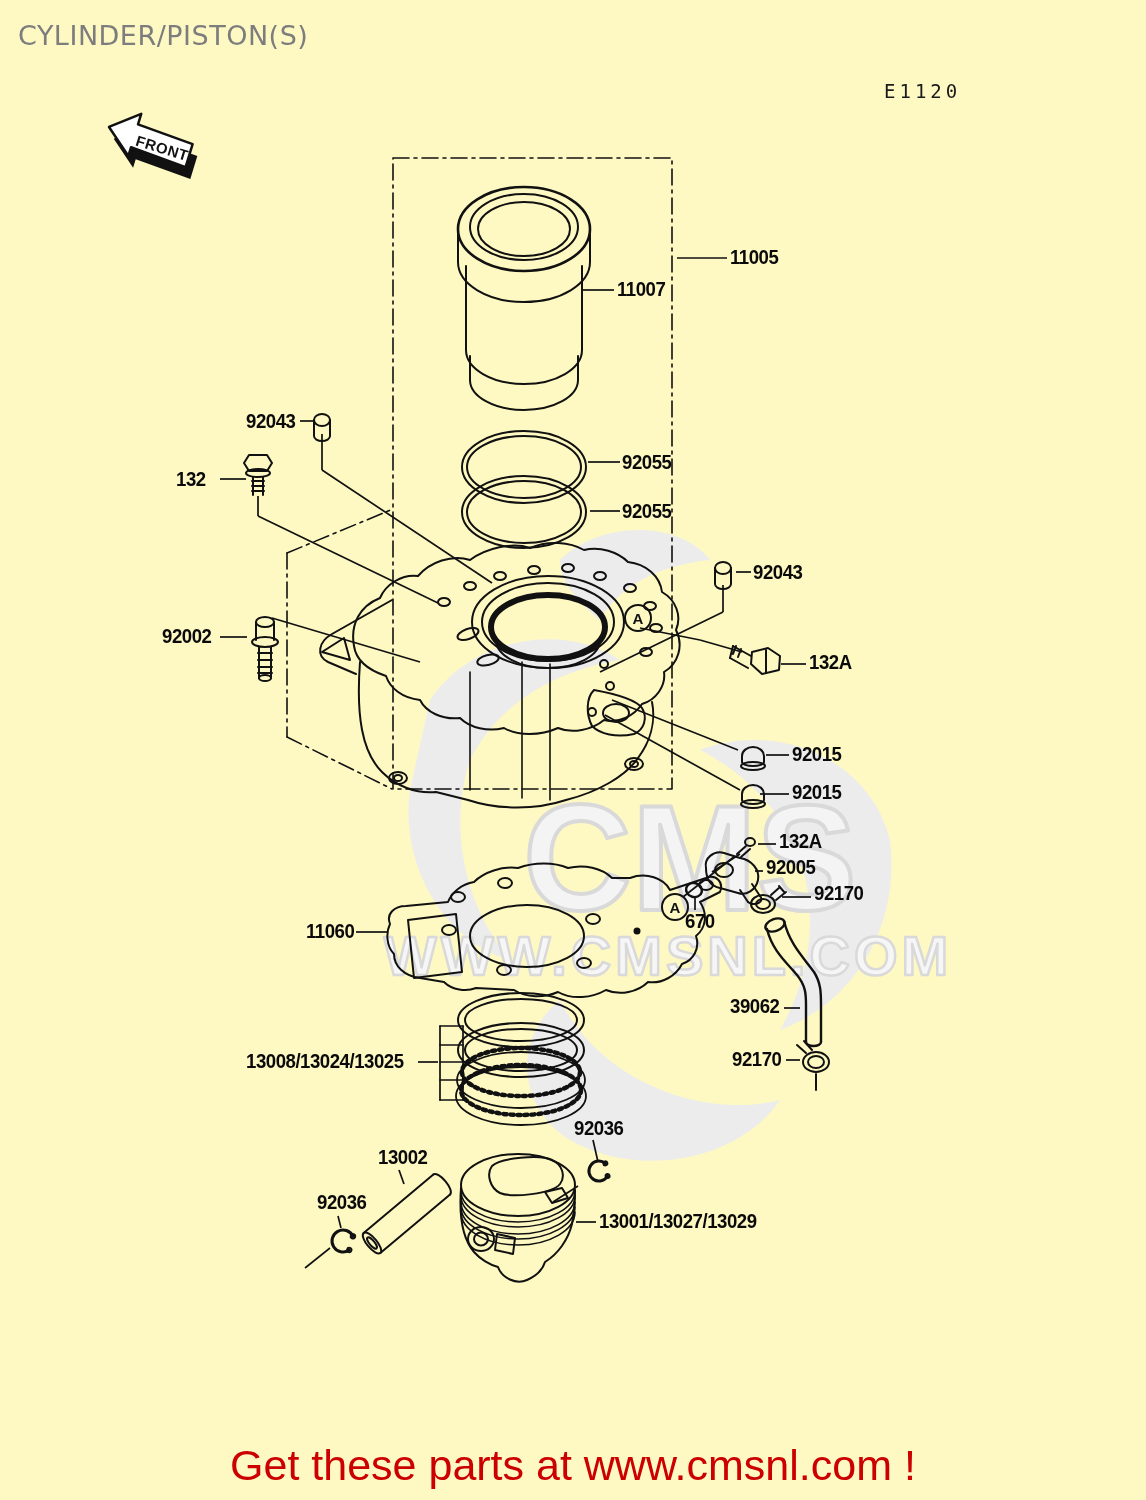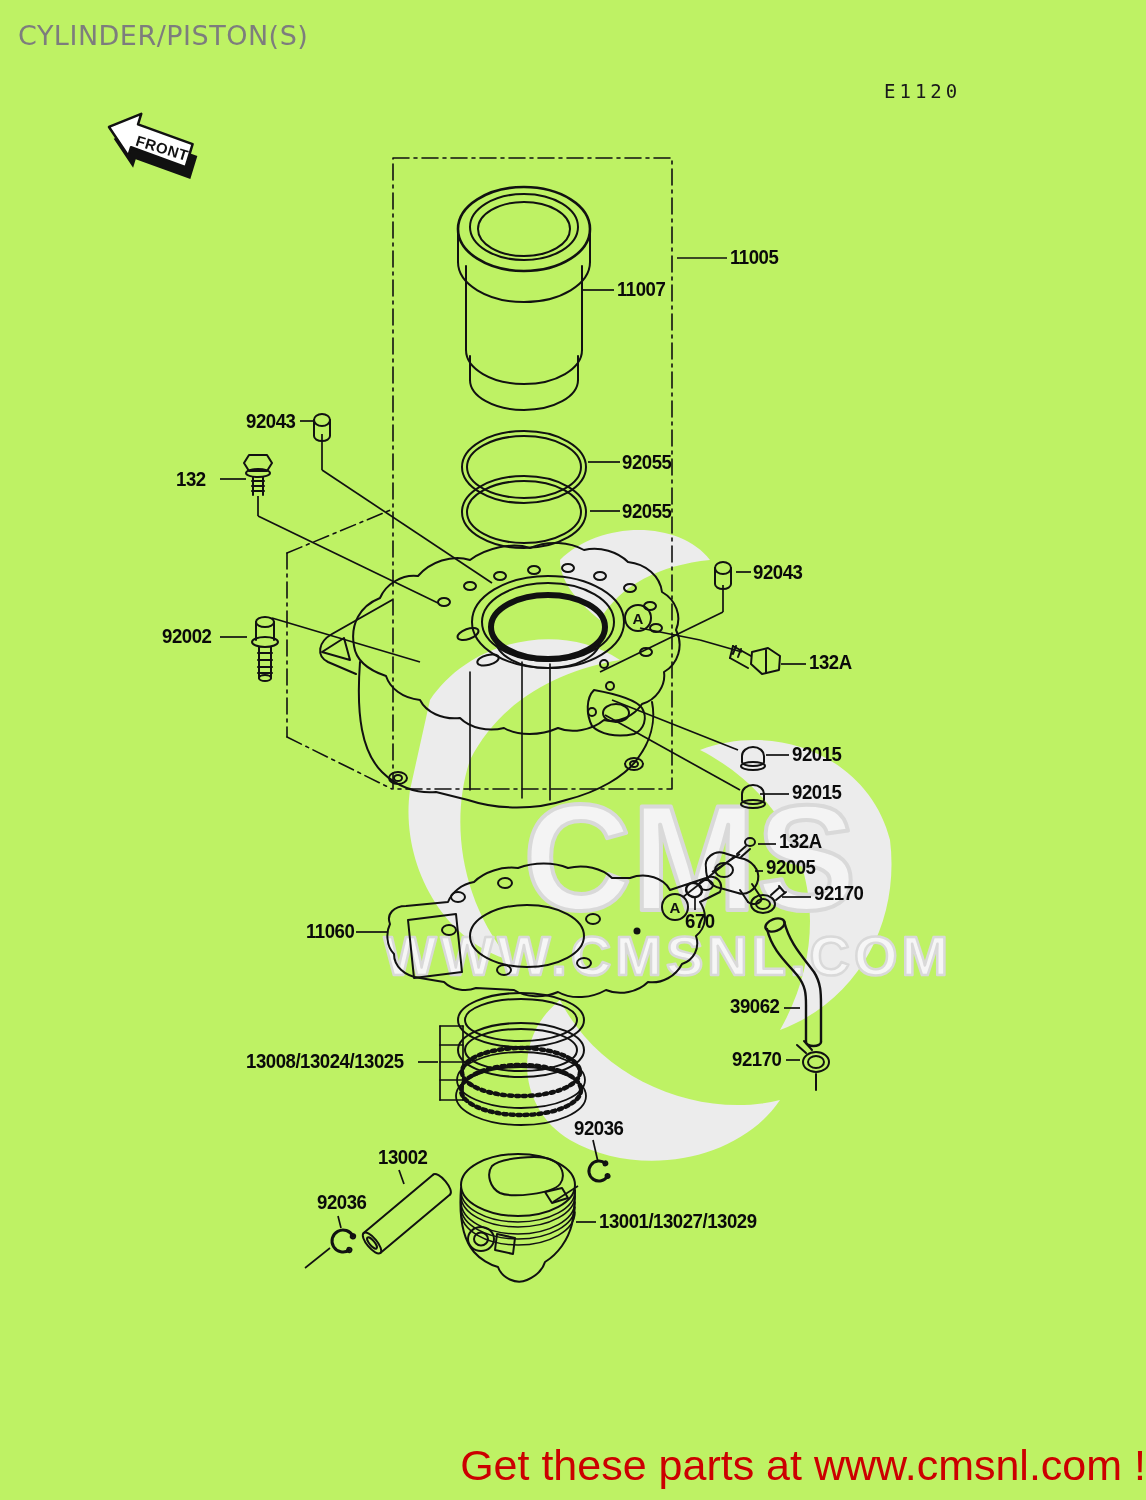--- a/index.html
+++ b/index.html
@@ -1,29 +1,29 @@
 <!DOCTYPE html>
 <html><head>
 <meta charset="utf-8">
 <style>
   html,body{margin:0;padding:0;background:#fdfdfb;}
-  #stage{position:relative;width:1146px;height:1500px;background:#bef264;overflow:hidden;
+  #stage{position:relative;width:1146px;height:1500px;background:#fef9c3;overflow:hidden;
          font-family:"Liberation Sans",sans-serif;}
   #art,#leader-svg{position:absolute;left:0;top:0;}
   #page-title{position:absolute;left:18px;top:20px;font-family:"DejaVu Sans",sans-serif;
               font-size:27px;color:#7d7d7d;letter-spacing:.5px;}
   #diagram-code{position:absolute;left:884px;top:80px;font-family:"DejaVu Sans Mono",monospace;
                 font-size:19px;letter-spacing:4px;color:#1a1a1a;}
   .part-label{position:absolute;font-family:"Liberation Sans",sans-serif;font-weight:bold;
               font-size:20px;color:#0a0a0a;white-space:nowrap;letter-spacing:-0.5px;
               transform:scaleX(.93);transform-origin:left top;line-height:1;}
   .circle-a{position:absolute;width:24px;height:24px;border:2.2px solid #111;border-radius:50%;
             display:flex;align-items:center;justify-content:center;font-weight:bold;
             font-size:15px;color:#111;background:transparent;line-height:1;}
-  #footer-banner{position:absolute;left:0;right:0;top:1441px;text-align:right;
+  #footer-banner{position:absolute;left:0;right:0;top:1441px;text-align:center;
                  font-family:"Liberation Sans",sans-serif;font-size:43px;}
 </style>
 </head>
 <body>
 
 <div id="stage">
 
   <div id="page-title" style="color: rgb(125, 125, 125);">CYLINDER/PISTON(S)</div>
   <div id="diagram-code">E1120</div>
 

